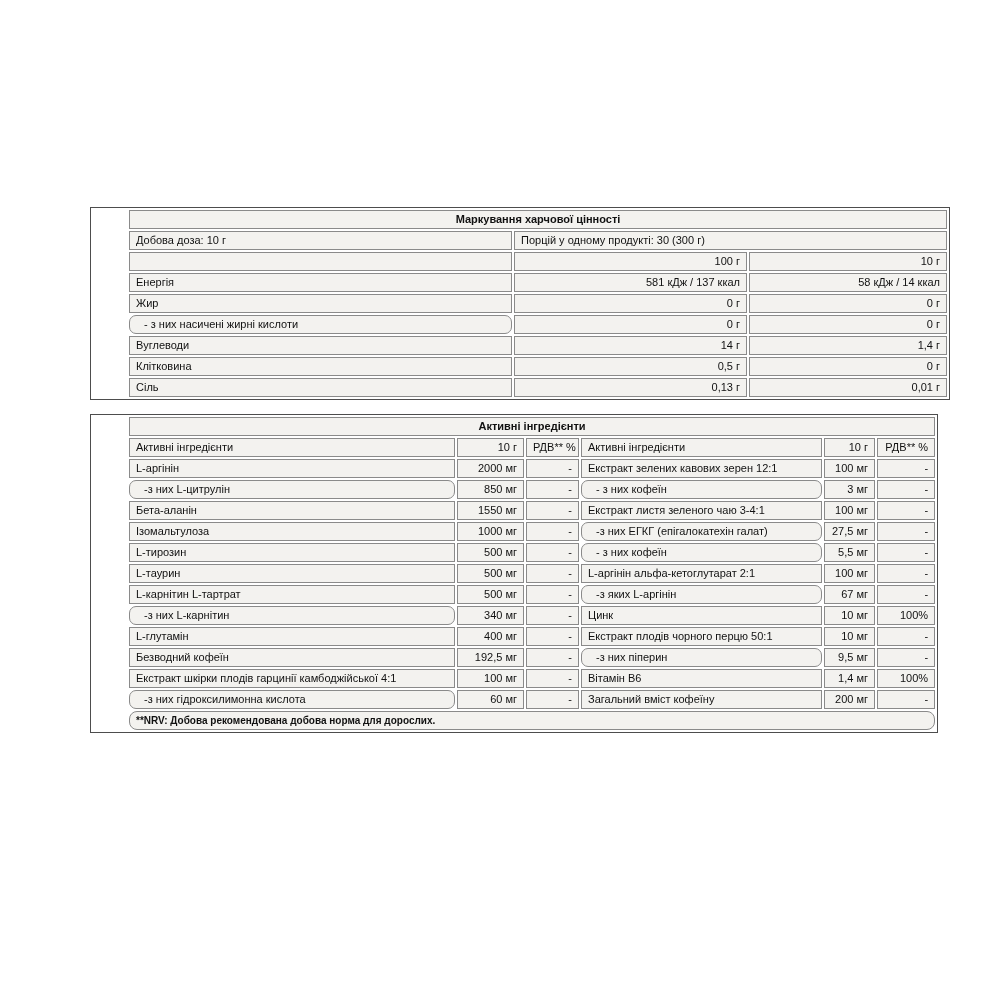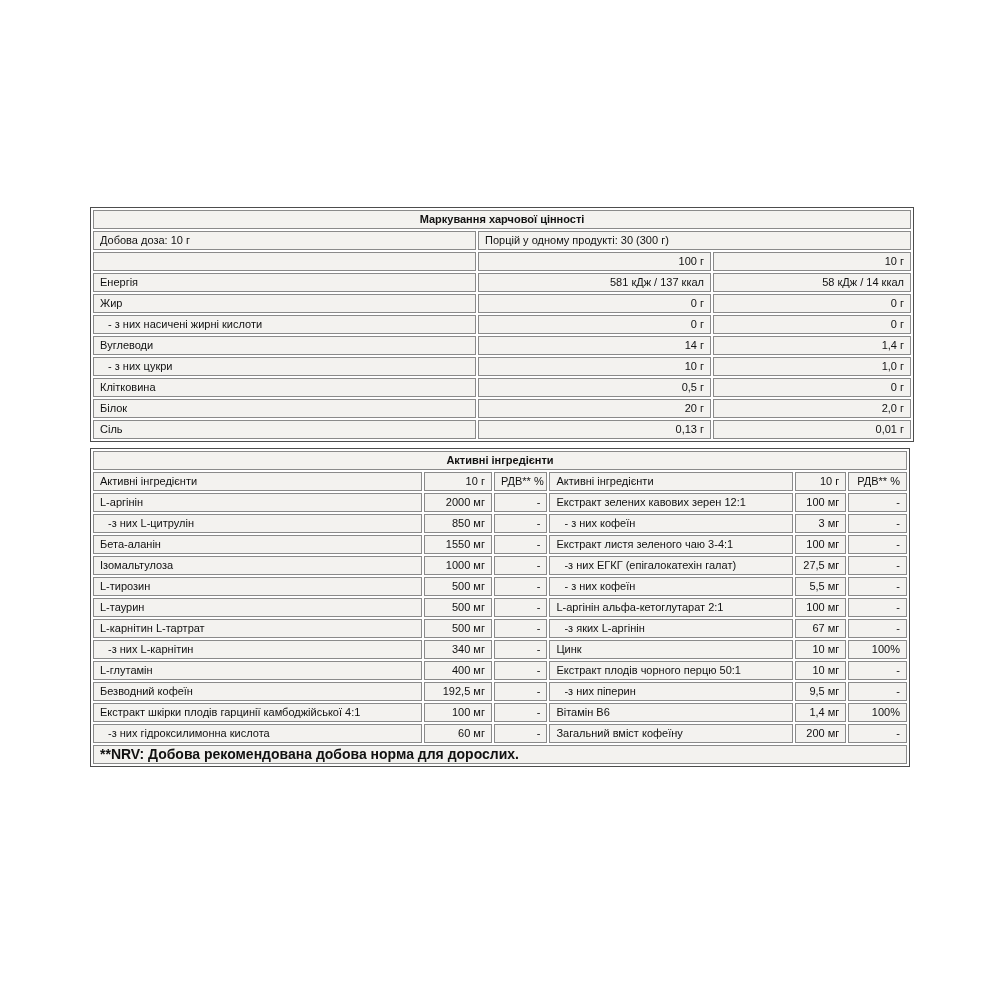--- a/index.html
+++ b/index.html
@@ -7,39 +7,40 @@
   .page { position:relative; width:1000px; height:1000px; background:#ffffff; overflow:hidden; }
   .wrap { position:absolute; left:90px; top:207px; width:820px; }
 
   table.tbl {
     width:820px;
     table-layout:fixed;
     border-collapse:separate;
     border-spacing:2px;
     background:#ffffff;
     border:1px solid #4d4d4d;
+    padding-left:36px;
   }
-  table.tbl + table.tbl { margin-top:6px; }
+  table.tbl + table.tbl { margin-top:14px; }
 
   td {
     border:1px solid #8a8a8a;
     background:#f3f2ef;
     font-size:11px;
     line-height:15px;
     padding:1px 6px;
     vertical-align:middle;
     white-space:nowrap;
     overflow:hidden;
     color:#111;
   }
   td.title { text-align:center; font-weight:bold; }
   td.bold  { font-weight:normal; }
   td.right { text-align:right; }
-  td.sub   { padding-left:14px; }
-  td.foot  { font-weight:bold; font-size:14px; }
+  td.sub   { padding-left:14px;border-radius:7px; }
+  td.foot  { font-weight:bold; font-size:10px;border-radius:8px; }
 </style>
 </head>
 <body>
 
 <div class="page">
   <div class="wrap">
 
     <table class="tbl">
       <colgroup>
         <col style="width:383px">
@@ -75,33 +76,23 @@
             <td class="sub">- з них насичені жирні кислоти</td>
             <td class="right">0 г</td>
             <td class="right">0 г</td>
           </tr>
           <tr>
             <td>Вуглеводи</td>
             <td class="right">14 г</td>
             <td class="right">1,4 г</td>
           </tr>
           <tr>
-            <td class="sub">- з них цукри</td>
-            <td class="right">10 г</td>
-            <td class="right">1,0 г</td>
-          </tr>
-          <tr>
             <td>Клітковина</td>
             <td class="right">0,5 г</td>
             <td class="right">0 г</td>
-          </tr>
-          <tr>
-            <td>Білок</td>
-            <td class="right">20 г</td>
-            <td class="right">2,0 г</td>
           </tr>
           <tr>
             <td>Сіль</td>
             <td class="right">0,13 г</td>
             <td class="right">0,01 г</td>
           </tr>
         </tbody>
     </table>
 
     <table class="tbl">

